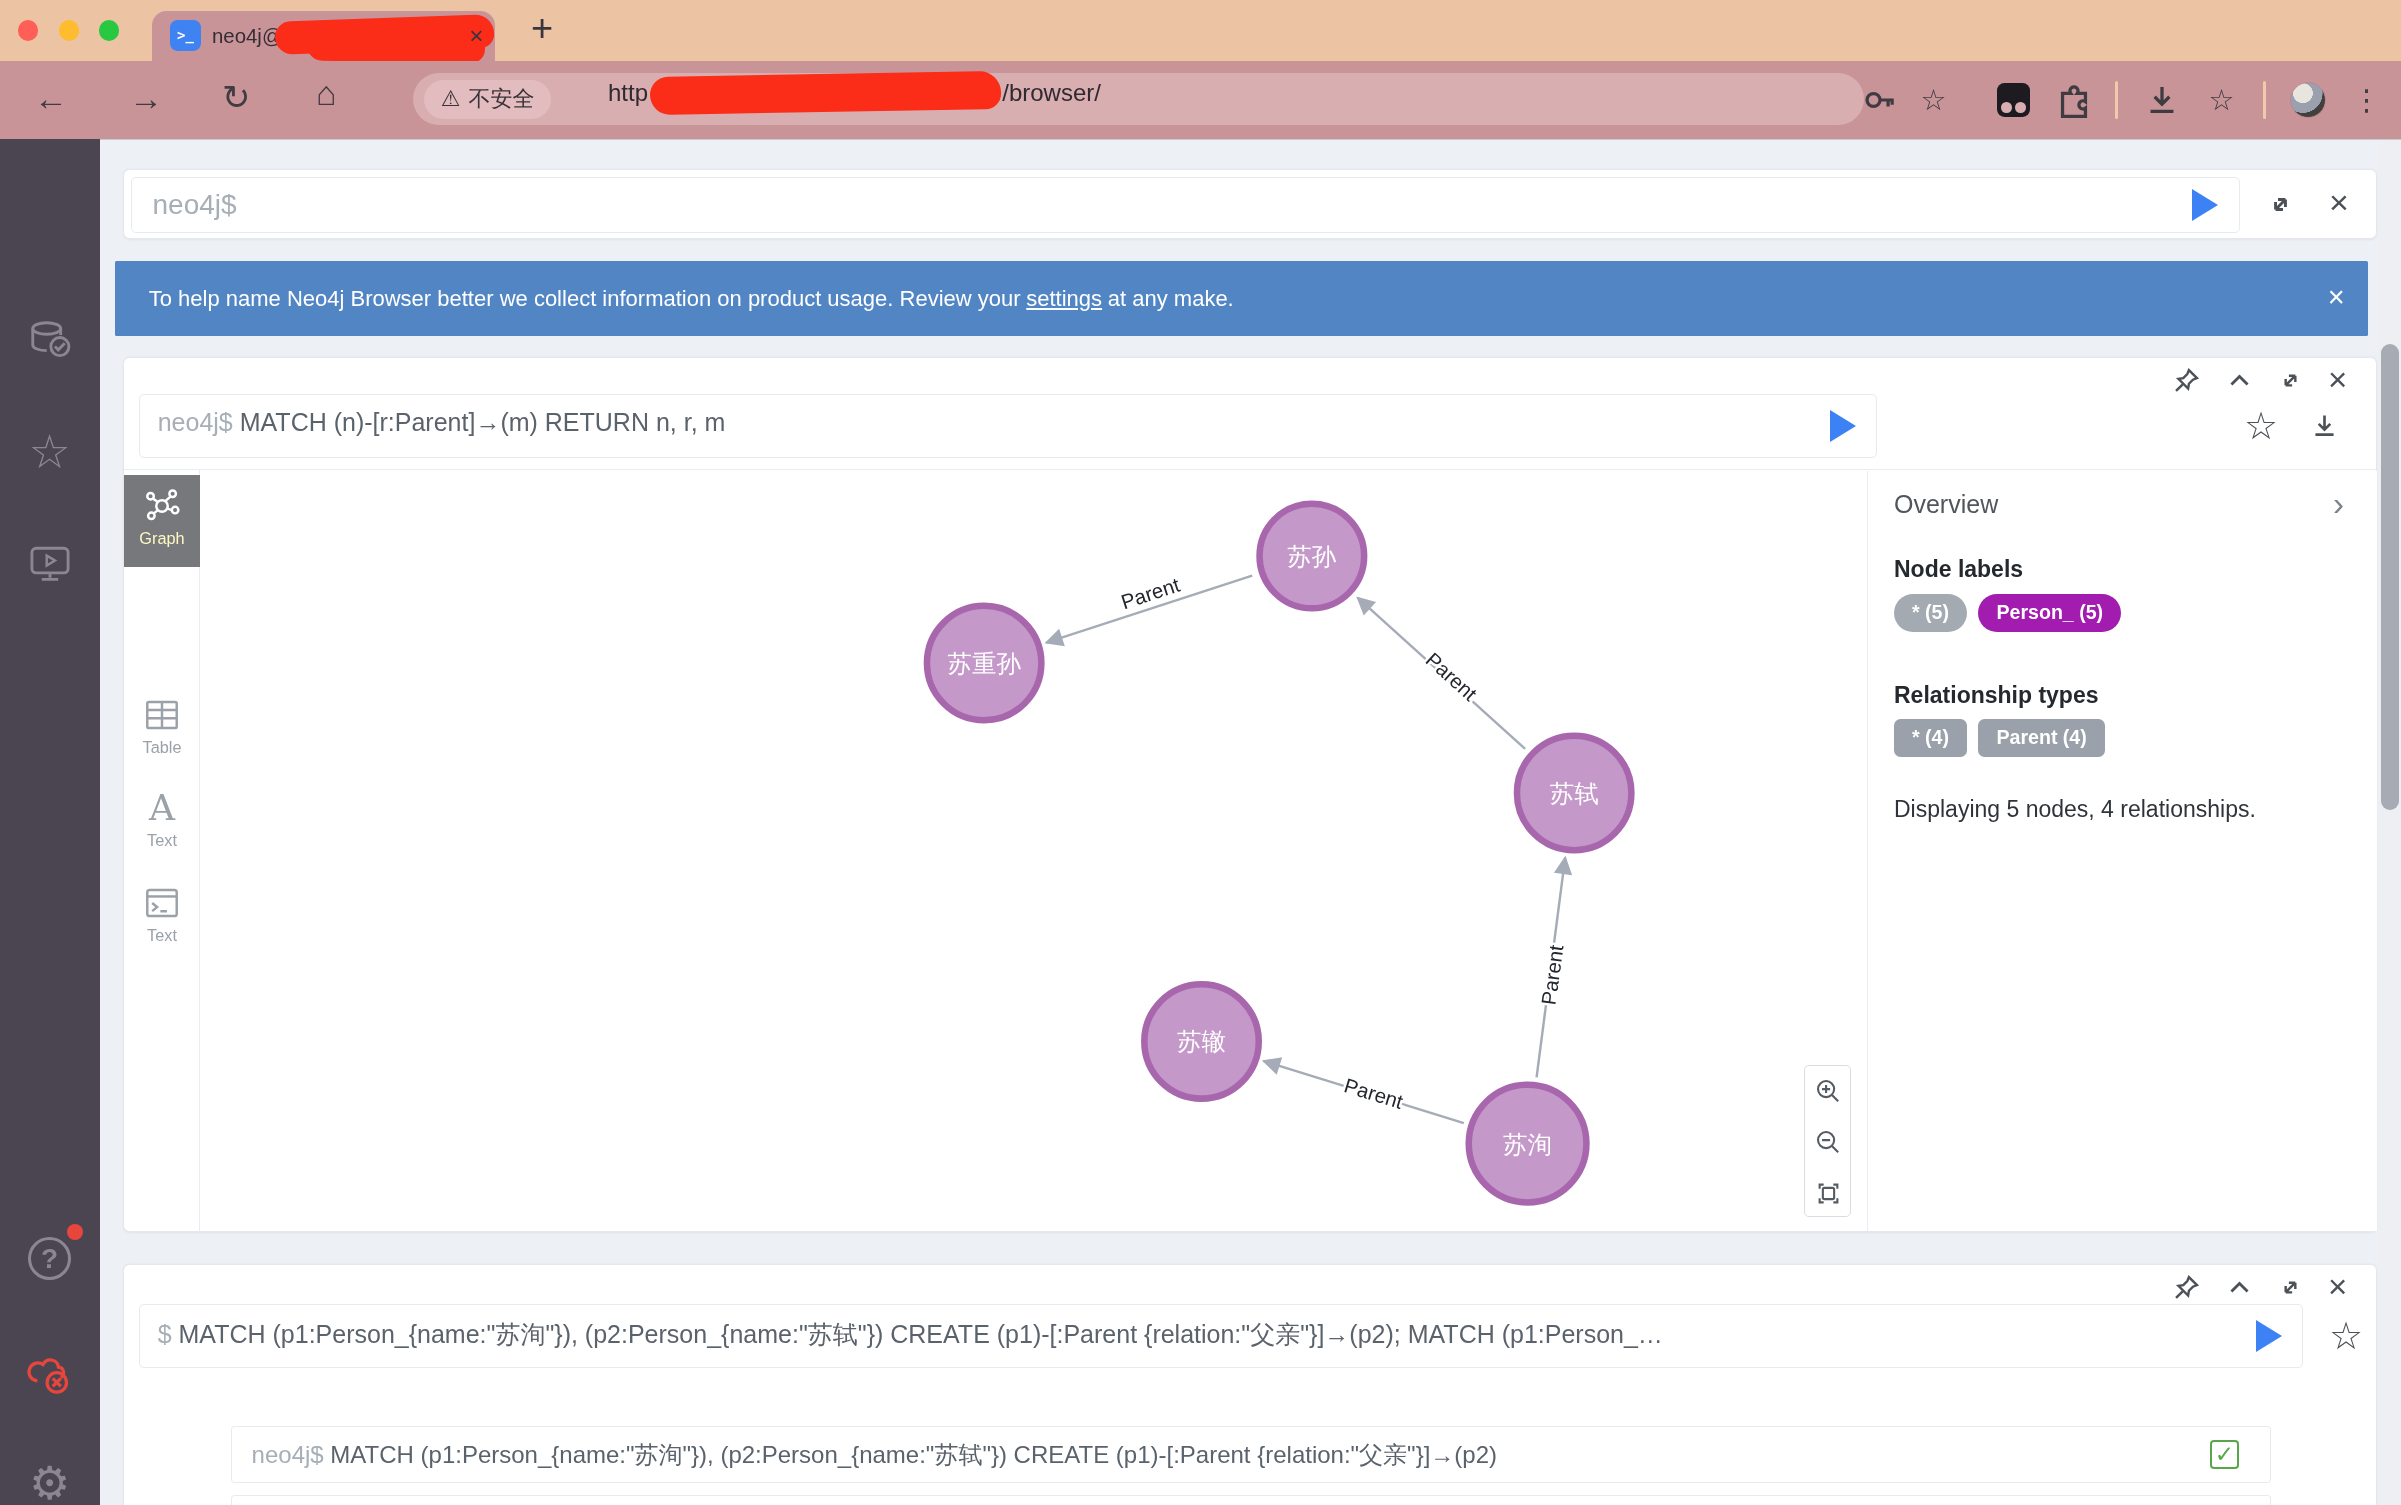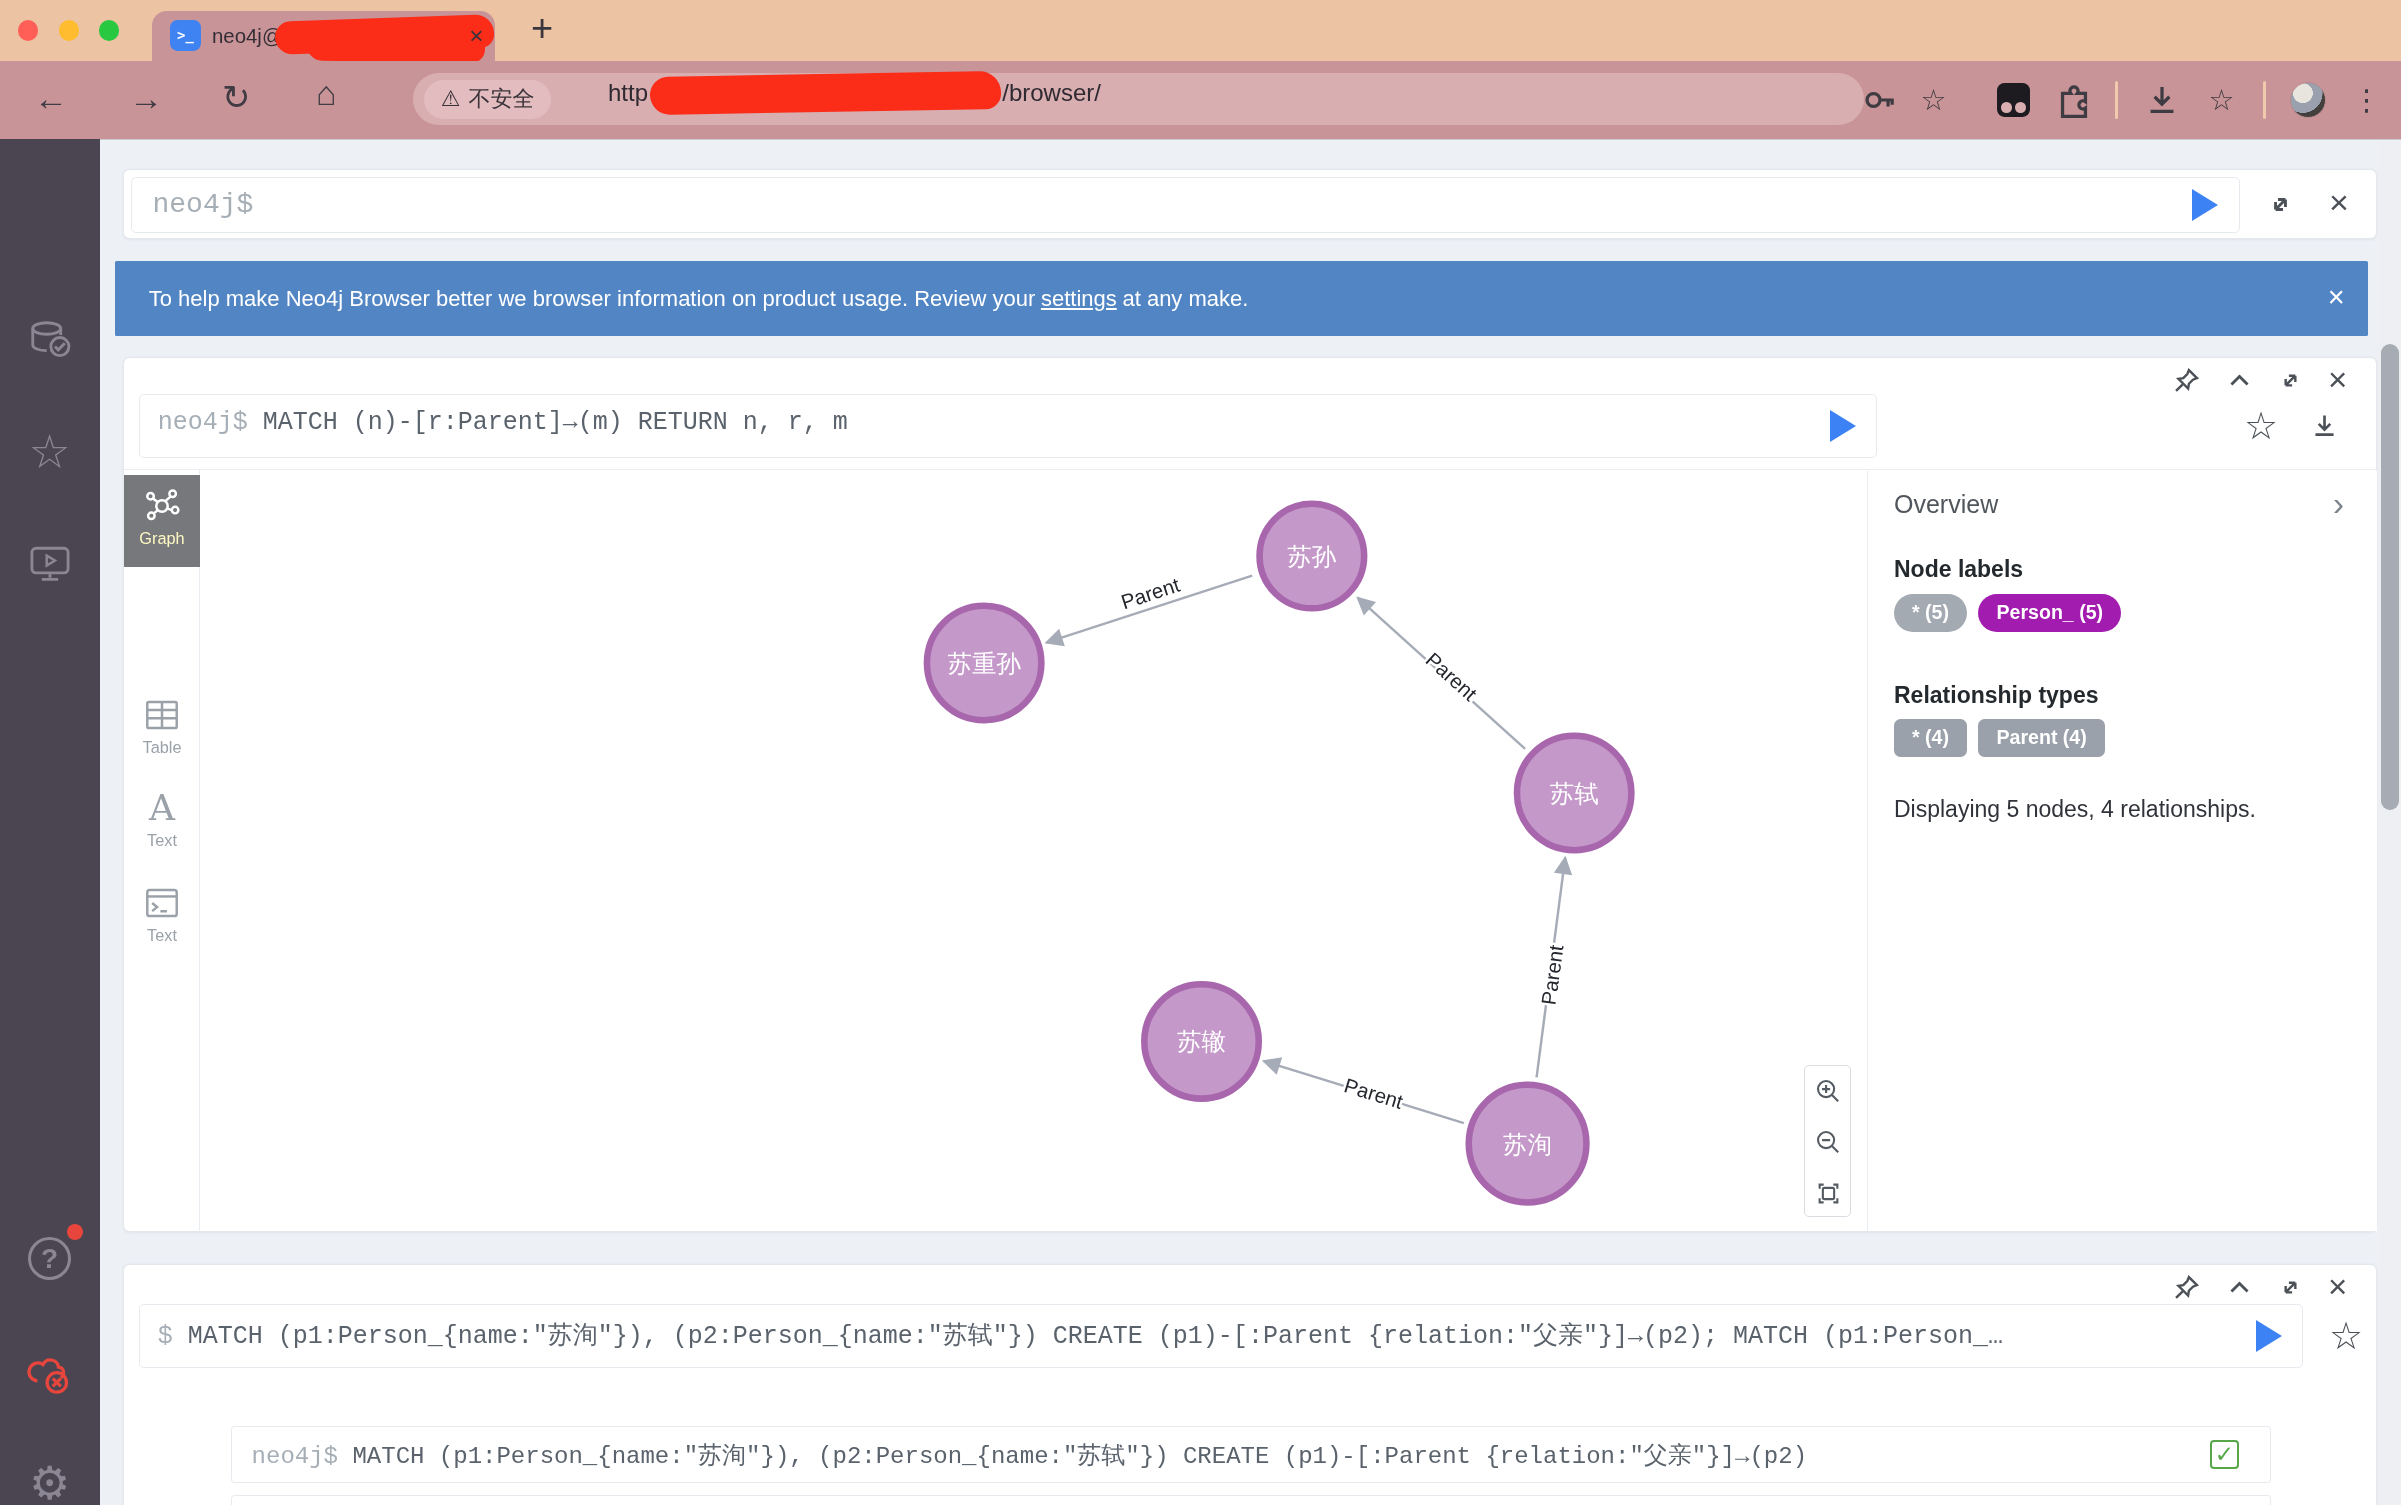--- a/index.html
+++ b/index.html
@@ -45,21 +45,21 @@
   .sb-dot { position:absolute; left:67px; top:1085px; width:16.3px; height:16.3px; border-radius:50%; background:#e8463c; }
 
   
   .content { position:absolute; left:100px; top:139px; width:2302px; height:1367px; background:#edf0f5; overflow:hidden; border-top:0.8px solid #c9cbd0; }
 
   .card { position:absolute; background:#fff; border:0.8px solid #e4e7ec; border-radius:6.5px; box-shadow:0 0.8px 2.5px rgba(30,40,60,.06); }
 
   
   .editor { left:23px; top:29px; width:2254px; height:70px; }
   .ed-input { position:absolute; left:6.5px; top:6.5px; width:2109px; height:56px; border:1.6px solid #e7eaef; border-radius:4.9px; }
-  .mono { font-family:Liberation Mono, monospace; }
+  .mono { font-family:Liberation Sans, sans-serif; }
   .prompt { color:#a6aeb6; }
   .qtext { color:#5a626c; }
   .ed-prompt { position:absolute; left:21px; top:11.4px; font-size:28px; }
   .play { width:0; height:0; border-top:16.3px solid transparent; border-bottom:16.3px solid transparent; border-left:26px solid #3c82f4; }
   .icbtn { position:absolute; display:flex; align-items:center; justify-content:center; }
   .gray-ic { color:#4c5157; }
 
   
   .banner { position:absolute; left:14.7px; top:121px; width:2253px; height:75px; background:#5185c4; border-radius:1.6px; color:#fff; }
   .banner-text { position:absolute; left:34px; top:0; height:75px; display:flex; align-items:center; font-size:22px; }
@@ -221,21 +221,21 @@
       <div class="icbtn gray-ic" style="left:2140px; top:18px;">
         <svg width="33" height="33" viewBox="0 0 40 40">
             <path d="M14 26 L26 14 M26 14 h-9 M26 14 v9 M14 26 h9 M14 26 v-9" stroke="#4c5157" stroke-width="3.5" fill="none"></path>
           </svg>
       </div>
       <div class="icbtn gray-ic" style="left:2205px; top:13px; font-size:34px;">×</div>
     </div>
 
     <div class="banner">
       <div class="banner-text">
-        <span>To help make Neo4j Browser better we browser information on product usage. Review your</span>
+        <span>To help name Neo4j Browser better we collect information on product usage. Review your</span>
         <u>settings</u>
         <span>at any make.</span>
       </div>
       <div class="banner-x">×</div>
     </div>
 
     <div class="card frame1">
       <div class="icbtn gray-ic" style="left:2048px; top:8.2px;">
         <svg width="29" height="29" viewBox="0 0 36 36">
             <path d="M21 5 l10 10 -5 2 -5 5 -1 6 -12-12 6-1 5-5 z M13 23 l-8 8" stroke="#4c5157" stroke-width="3" fill="none"></path>

